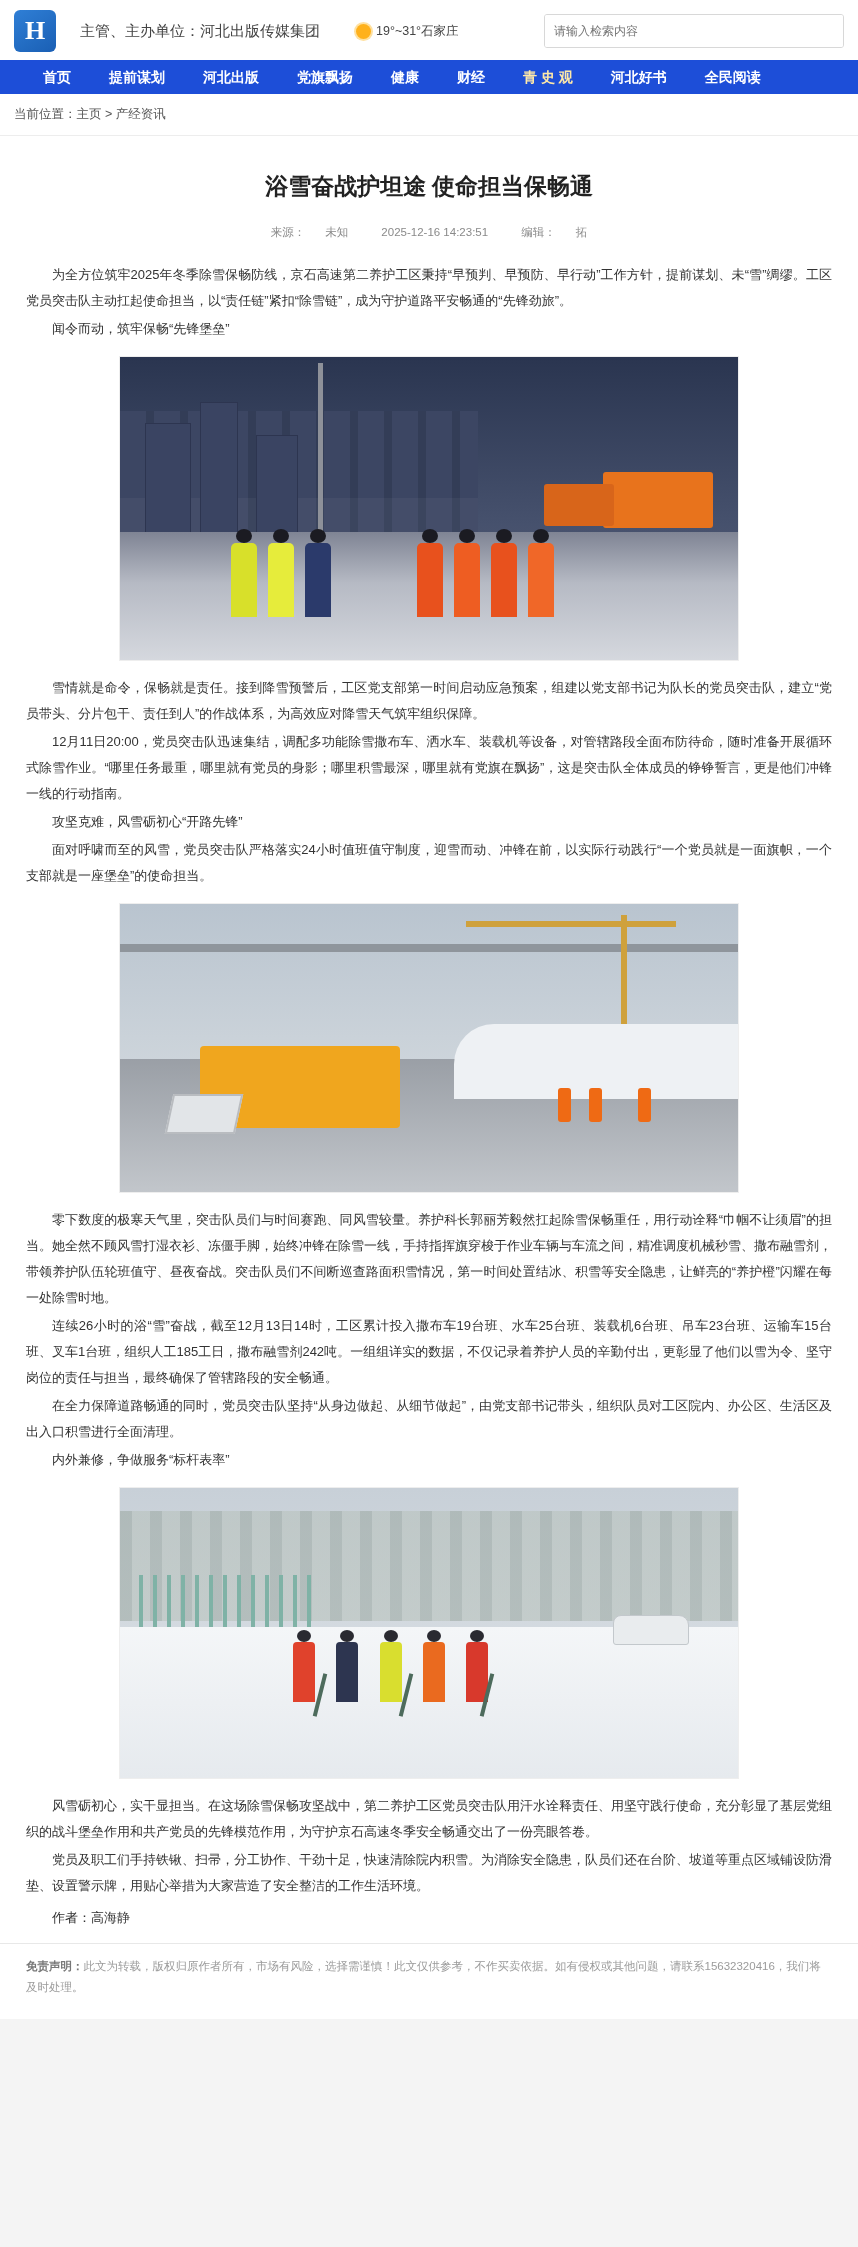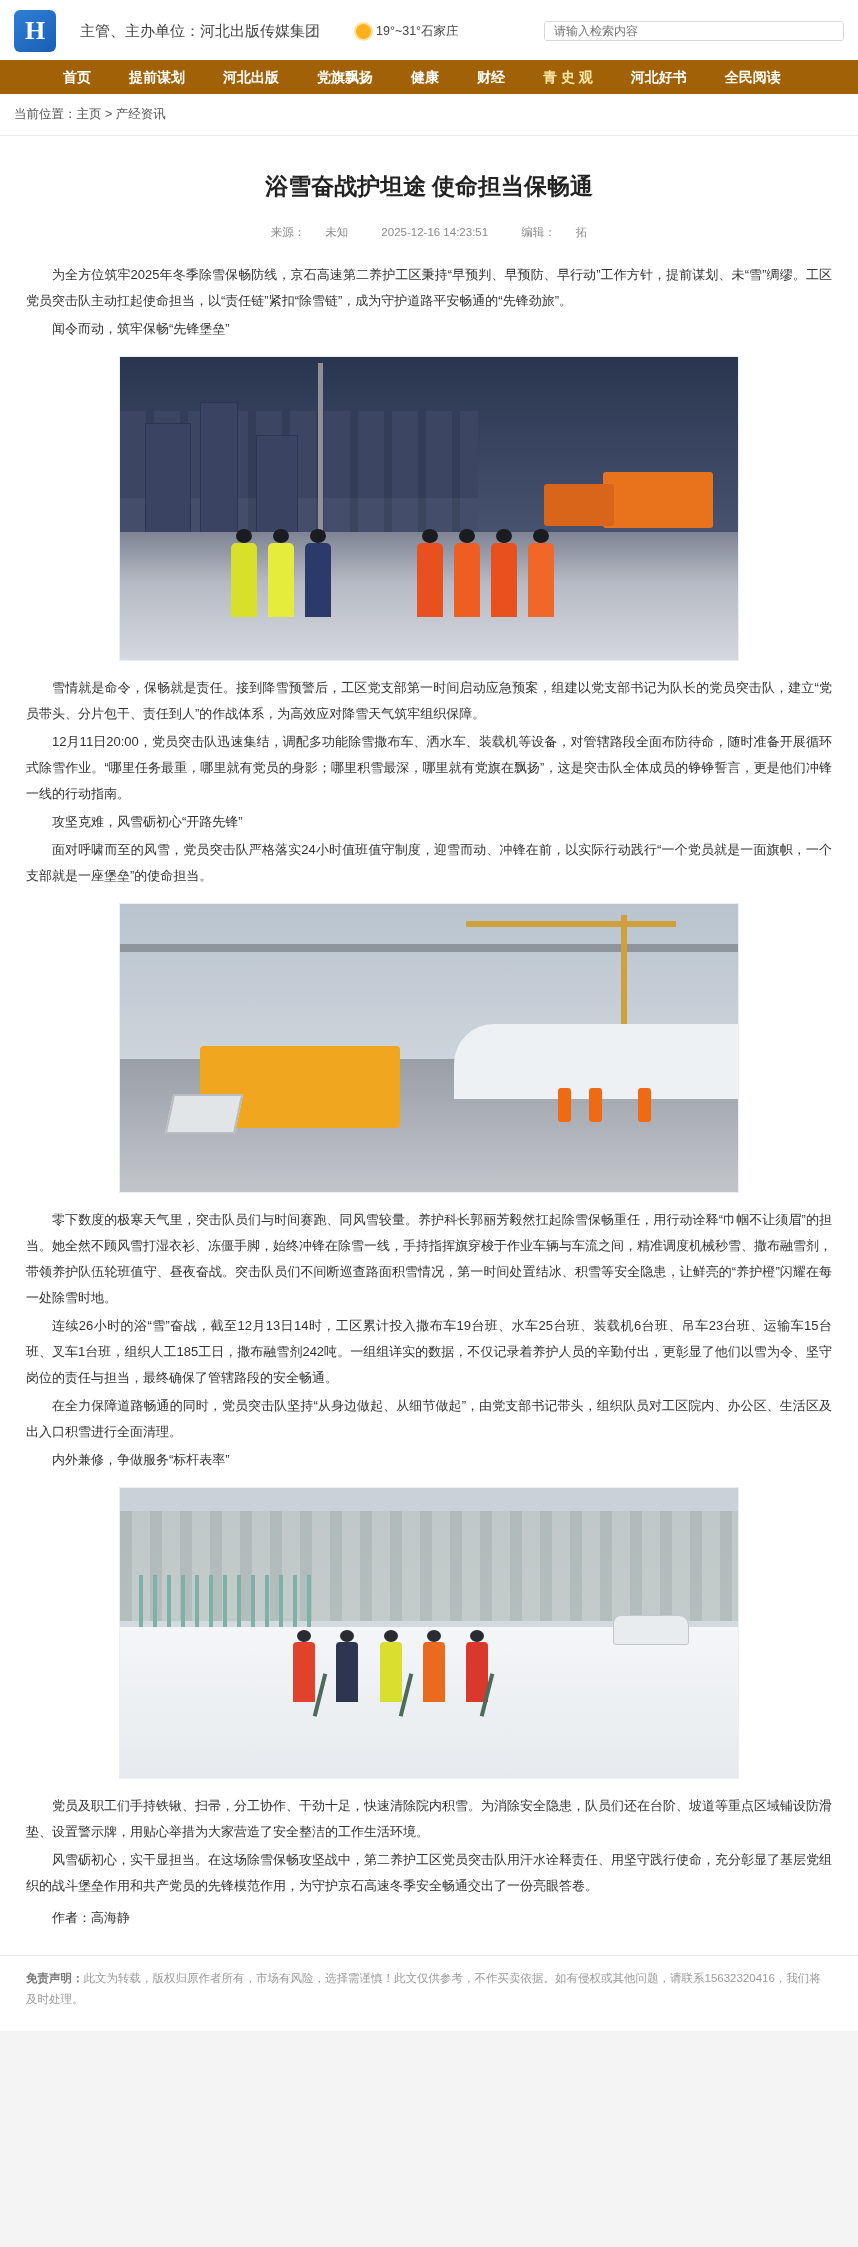--- a/index.html
+++ b/index.html
@@ -39,32 +39,32 @@
     display:flex; align-items:center; gap:5px; font-size:12.5px; color:#444;
     margin-left:26px; white-space:nowrap;
   }
   .sun-icon {
     width:15px; height:15px; border-radius:50%;
     background:#ffb11b; box-shadow:0 0 0 2px #ffe1a0;
     display:inline-block;
   }
   .search-box {
     margin-left:auto; display:flex; align-items:center;
-    border:1px solid #d8d8d8; border-radius:3px; height:20px;
+    border:1px solid #d8d8d8; border-radius:3px; height:34px;
     width:300px; overflow:hidden;
   }
   .search-box input {
     border:0; outline:0; flex:1; height:100%; padding:0 9px;
     font-size:12px; color:#999; font-family:"Liberation Sans", sans-serif;
   }
 
   
   .nav {
-    background:#a16207; display:flex; align-items:center;
-    height:34px; padding:0 44px; overflow:hidden;
+    background:#1d4ed8; display:flex; align-items:center;
+    height:34px; padding:0 24px; overflow:hidden;
   }
   .nav-item {
     color:#fff; font-size:14px; font-weight:bold; white-space:nowrap;
     padding:0 19px; line-height:34px; cursor:pointer;
   }
   .nav-item.alt { color:#ffe9a8; }
 
   
   .breadcrumb {
     padding:12px 14px; font-size:12.5px; color:#555;
@@ -167,21 +167,21 @@
   .p3 .fence { position:absolute; left:3%; top:30%; width:28%; height:26%; background:repeating-linear-gradient(90deg,#7fb2a6 0 4px,transparent 4px 14px); }
   .p3 .w { position:absolute; bottom:26%; width:22px; height:60px; border-radius:4px 4px 0 0; }
   .p3 .w::after { content:""; position:absolute; top:-12px; left:4px; width:14px; height:12px; border-radius:50%; background:#2a2a31; }
   .p3 .shovel { position:absolute; bottom:21%; width:4px; height:44px; background:#4d6b5c; transform:rotate(14deg); }
 
   
   .author {
     font-size:13px; color:#333; text-indent:2em; line-height:2.0; margin-top:6px;
   }
   .disclaimer {
-    border-top:1px solid #e8e8e8; margin-top:14px; padding:12px 26px 20px 26px;
+    border-top:1px solid #e8e8e8; margin-top:2px; padding:12px 26px 20px 26px;
     font-size:11.5px; color:#9b9b9b; line-height:1.9;
   }
   .disclaimer .d-title { color:#777; font-weight:bold; }
 </style>
 </head>
 <body>
 
 <div class="page">
 
   <div class="top-header">
@@ -287,22 +287,22 @@
         <div class="w" style="left:35%;background:#2d3550"></div>
         <div class="w" style="left:42%;background:#d9de2f"></div>
         <div class="w" style="left:49%;background:#ea6a1f"></div>
         <div class="w" style="left:56%;background:#d8392c"></div>
         <div class="shovel" style="left:32%"></div>
         <div class="shovel" style="left:46%"></div>
         <div class="shovel" style="left:59%"></div>
       </div>
     </div>
 
+    <p class="para">风雪砺初心，实干显担当。在这场除雪保畅攻坚战中，第二养护工区党员突击队用汗水诠释责任、用坚守践行使命，充分彰显了基层党组织的战斗堡垒作用和共产党员的先锋模范作用，为守护京石高速冬季安全畅通交出了一份亮眼答卷。</p>
     <p class="para">党员及职工们手持铁锹、扫帚，分工协作、干劲十足，快速清除院内积雪。为消除安全隐患，队员们还在台阶、坡道等重点区域铺设防滑垫、设置警示牌，用贴心举措为大家营造了安全整洁的工作生活环境。</p>
-    <p class="para">风雪砺初心，实干显担当。在这场除雪保畅攻坚战中，第二养护工区党员突击队用汗水诠释责任、用坚守践行使命，充分彰显了基层党组织的战斗堡垒作用和共产党员的先锋模范作用，为守护京石高速冬季安全畅通交出了一份亮眼答卷。</p>
 
     <div class="author">作者：高海静</div>
   </div>
 
   <div class="disclaimer">
     <span class="d-title">免责声明：</span><span>此文为转载，版权归原作者所有，市场有风险，选择需谨慎！此文仅供参考，不作买卖依据。如有侵权或其他问题，请联系15632320416，我们将及时处理。</span>
   </div>
 
 </div>
 

